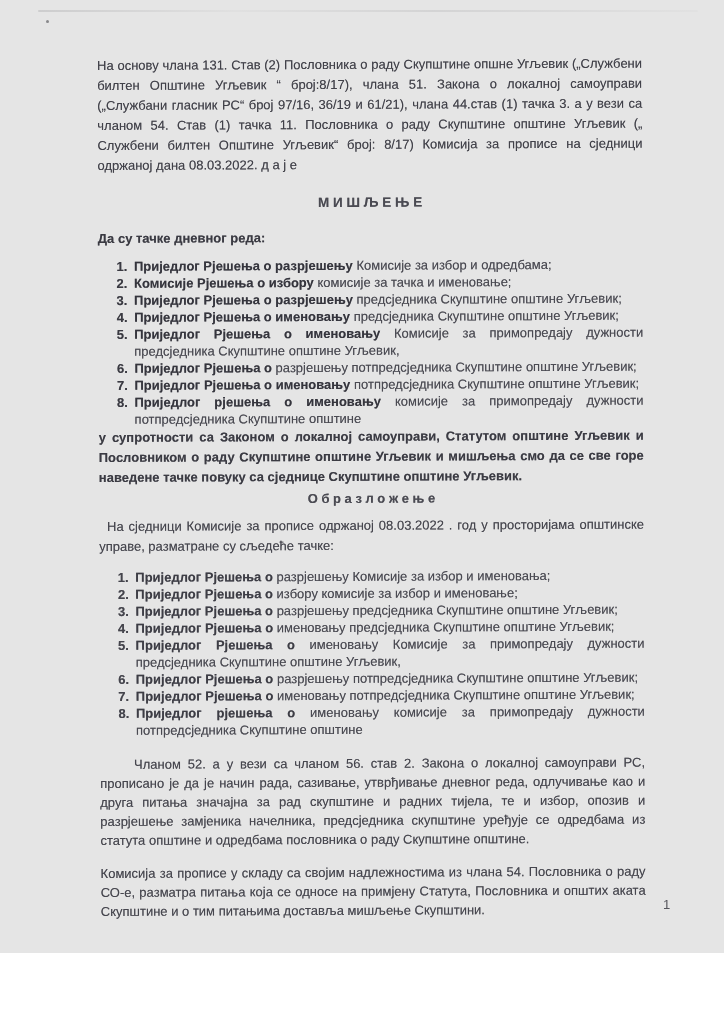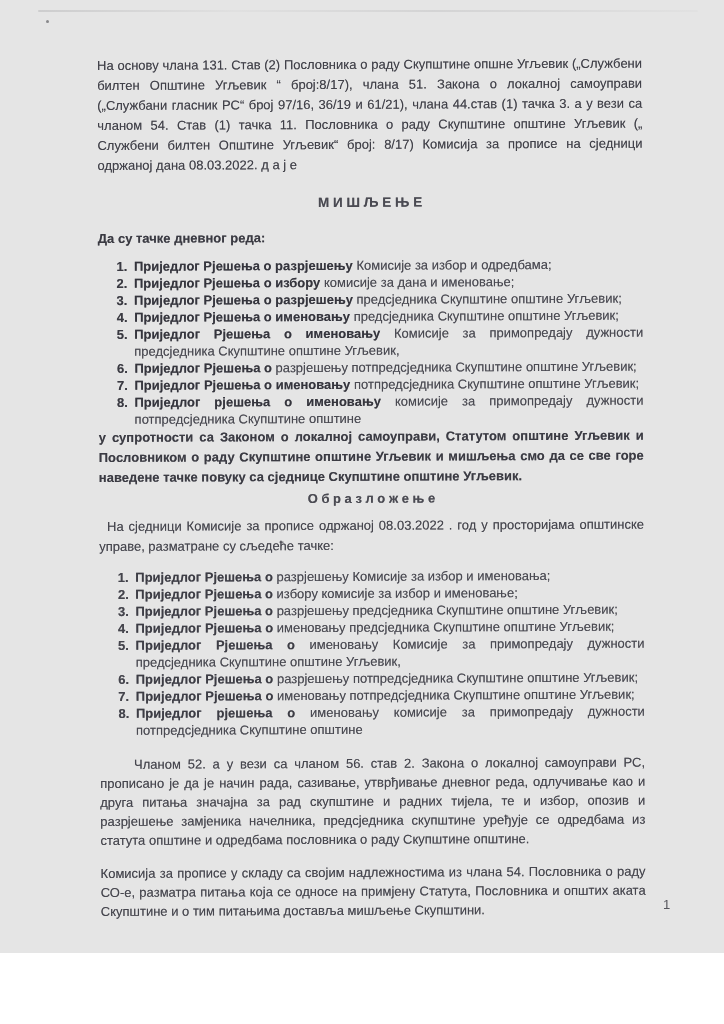--- a/index.html
+++ b/index.html
@@ -137,21 +137,21 @@
     <p class="intro">На основу члана 131. Став (2) Пословника о раду Скупштине опшне Угљевик („Службени билтен Општине Угљевик “  број:8/17), члана  51. Закона о локалној самоуправи  („Службани гласник РС“ број 97/16, 36/19 и 61/21),  члана 44.став (1) тачка 3. а у вези са чланом  54. Став (1) тачка 11. Пословника о раду Скупштине општине Угљевик („ Службени билтен Општине Угљевик“ број: 8/17) Комисија за прописе  на сједници одржаној дана  08.03.2022. д а ј е</p>
 
     <p class="doc-title">М И Ш Љ Е Њ Е</p>
 
     <p class="agenda-lead">Да су тачке дневног реда:</p>
 
     <ol class="agenda first">
 
         <li><span class="li-lead-strong">Приједлог Рјешења о разрјешењу</span> <span>Комисије за избор и одредбама;</span></li>
 
-        <li><span class="li-lead-strong">Приједлог Рјешења о избору</span> <span>комисије за дана и именовање;</span></li>
+        <li><span class="li-lead-strong">Комисије Рјешења о избору</span> <span>комисије за тачка и именовање;</span></li>
 
         <li><span class="li-lead-strong">Приједлог Рјешења о разрјешењу</span> <span>предсједника Скупштине општине Угљевик;</span></li>
 
         <li><span class="li-lead-strong">Приједлог Рјешења о именовању</span> <span>предсједника Скупштине општине Угљевик;</span></li>
 
         <li><span class="li-lead-strong">Приједлог Рјешења о именовању</span> <span>Комисије за примопредају дужности предсједника Скупштине општине Угљевик,</span></li>
 
         <li><span class="li-lead-strong">Приједлог Рјешења о</span> <span>разрјешењу потпредсједника Скупштине општине Угљевик;</span></li>
 
         <li><span class="li-lead-strong">Приједлог Рјешења о именовању</span> <span>потпредсједника Скупштине општине Угљевик;</span></li>

